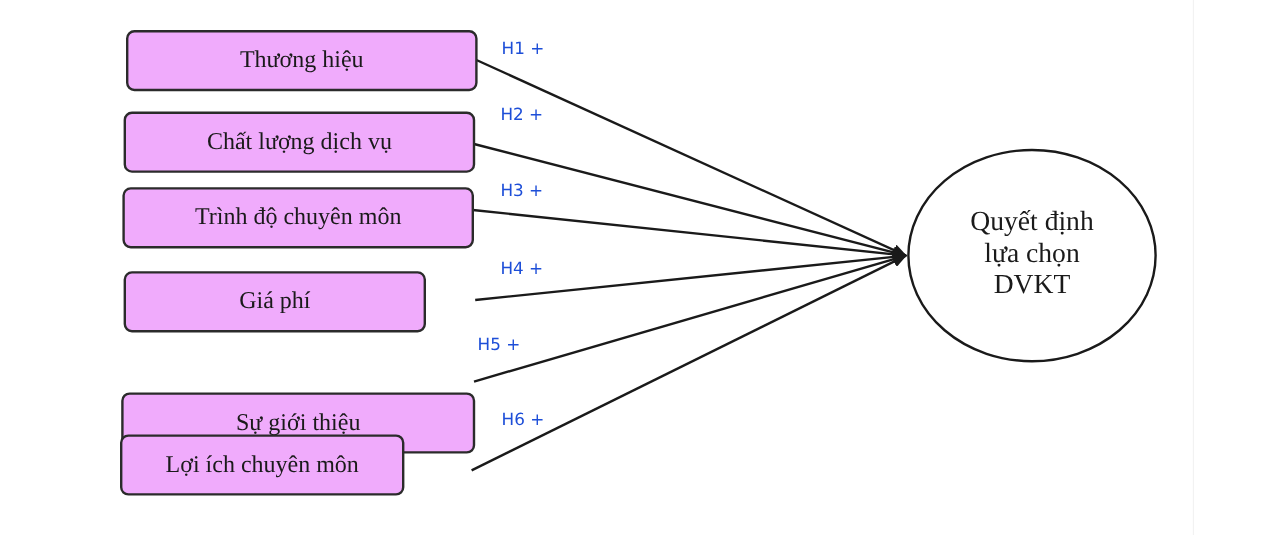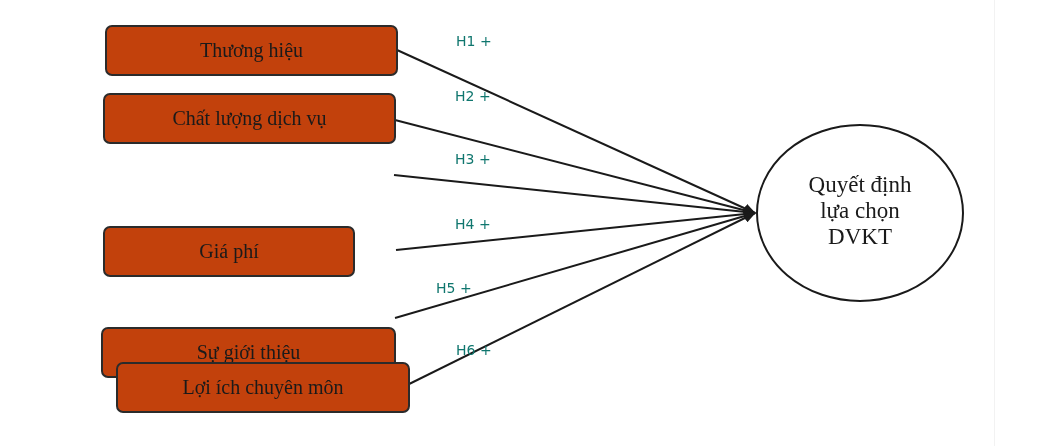--- a/index.html
+++ b/index.html
@@ -3,34 +3,33 @@
 <meta charset="utf-8">
 <style>
   html, body { margin: 0; padding: 0; background: #ffffff; }
   body { width: 1051px; height: 446px; position: relative; overflow: hidden; }
   #diagram { position: absolute; left: 0; top: 0; width: 1051px; height: 446px; }
   .factor-box {
     position: absolute;
     box-sizing: border-box;
     border: 2px solid #2b2b2b;
     border-radius: 7px;
-    background: #c2410c;
+    background: #f0abfc;
     display: flex; align-items: center; justify-content: center;
     font-family: "Liberation Serif", "DejaVu Serif", serif;
     font-size: 20px;
     color: #1a1a1a;
     white-space: nowrap;
   }
   .h-label {
     position: absolute;
     font-family: "DejaVu Sans", "Liberation Sans", sans-serif;
     font-size: 14px;
-    color: #0f766e;
+    color: #1d4ed8;
     white-space: nowrap;
-    margin-left: 38px;
   }
   .outcome-text {
     position: absolute;
     left: 760px; top: 172px; width: 200px;
     text-align: center;
     font-family: "Liberation Serif", "DejaVu Serif", serif;
     font-size: 23px;
     line-height: 26px;
     color: #1a1a1a;
   }
@@ -60,27 +59,30 @@
 
     <ellipse cx="860" cy="213" rx="103" ry="88" fill="none" stroke="#1a1a1a" stroke-width="2"></ellipse>
   </svg>
 
   <div class="factor-box" style="left:105px;top:25px;width:293px;height:51px;">
     <span>Thương hiệu</span>
   </div>
   <div class="factor-box" style="left:103px;top:93px;width:293px;height:51px;">
     <span>Chất lượng dịch vụ</span>
   </div>
+  <div class="factor-box" style="left:102px;top:156px;width:293px;height:51px;">
+    <span>Trình độ chuyên môn</span>
+  </div>
   <div class="factor-box" style="left:103px;top:226px;width:252px;height:51px;">
     <span>Giá phí</span>
   </div>
   <div class="factor-box" style="left:101px;top:295px;width:295px;height:51px;margin-top:32px;">
     <span>Sự giới thiệu</span>
   </div>
-  <div class="factor-box" style="left:116px;top:362px;width:294px;height:51px;">
+  <div class="factor-box" style="left:100px;top:362px;width:237px;height:51px;">
     <span>Lợi ích chuyên môn</span>
   </div>
 
   <div class="h-label" style="left:418px;top:33px;">H1 +</div>
   <div class="h-label" style="left:417px;top:88px;">H2 +</div>
   <div class="h-label" style="left:417px;top:151px;">H3 +</div>
   <div class="h-label" style="left:417px;top:216px;">H4 +</div>
   <div class="h-label" style="left:398px;top:280px;">H5 +</div>
   <div class="h-label" style="left:418px;top:342px;">H6 +</div>
 

